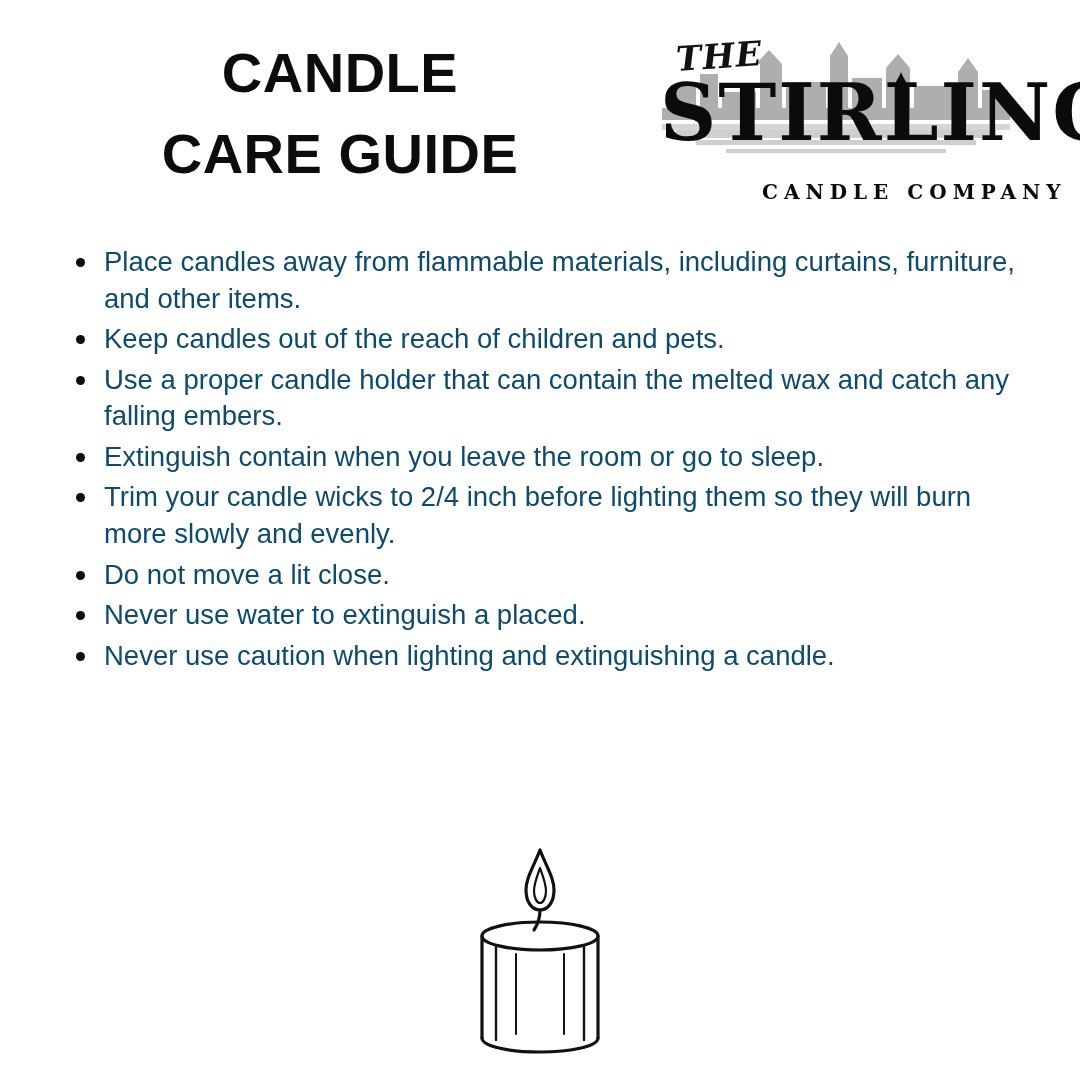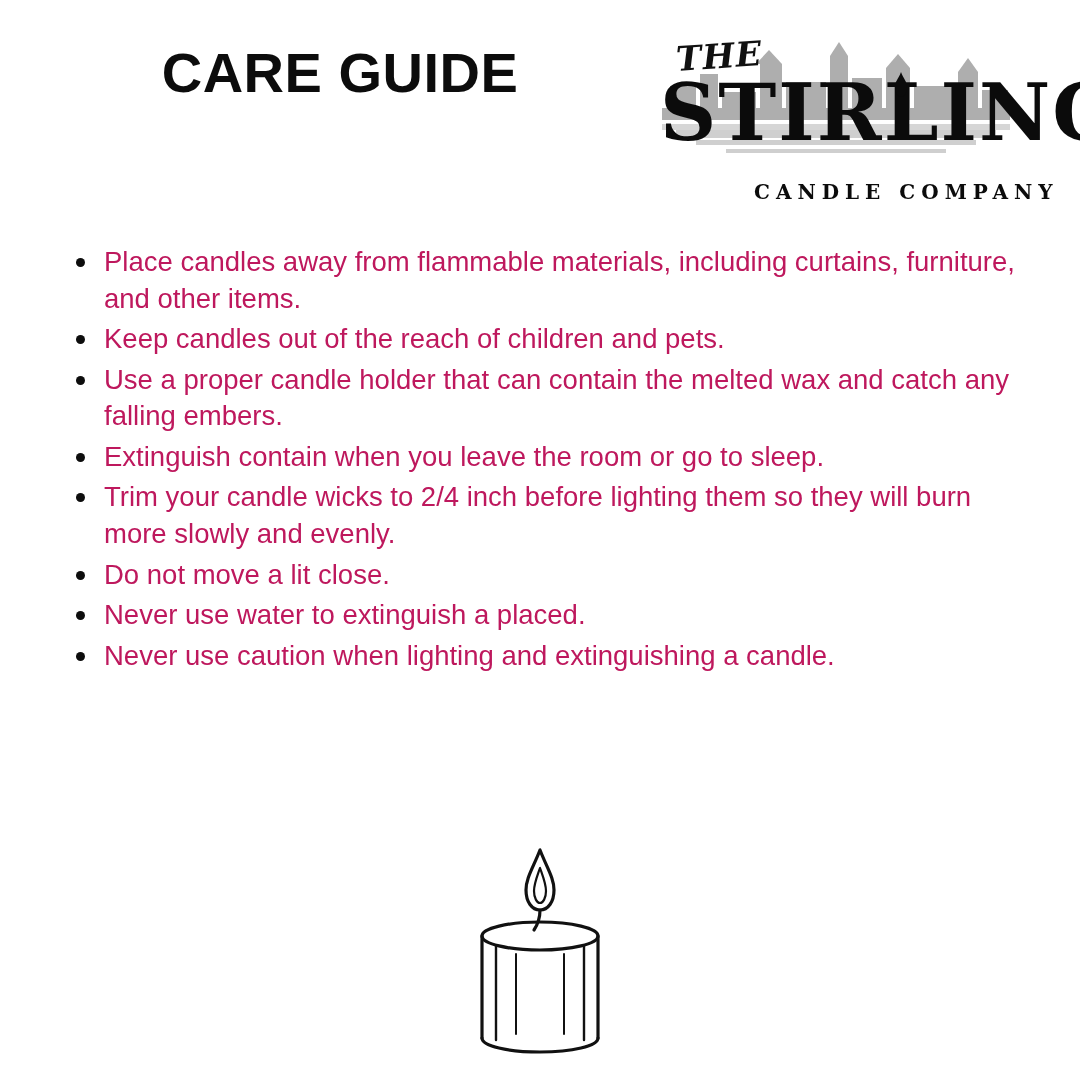--- a/index.html
+++ b/index.html
@@ -84,41 +84,41 @@
   }
   .logo-flame {
     position: absolute;
     left: 243px;
     top: 44px;
     width: 16px;
     height: 26px;
   }
   .logo-sub {
     position: absolute;
-    left: 104px;
+    left: 112px;
     top: 152px;
     font-family: "DejaVu Serif", serif;
     font-size: 20px;
     letter-spacing: 6px;
     color: #0b0b0b;
     white-space: nowrap;
     font-weight: bold;
   }
 
   
   .tips {
     margin: 26px 0 0 0;
     padding: 0 52px 0 72px;
     list-style: none;
   }
   .tips li {
     position: relative;
     font-size: 27.5px;
     line-height: 1.33;
-    color: #be185d;
+    color: #0c4a6e;
     margin-bottom: 4px;
     padding-left: 32px;
   }
   .tips li::before {
     content: "";
     position: absolute;
     left: 4px;
     top: 14px;
     width: 9px;
     height: 9px;
@@ -137,20 +137,21 @@
   }
 </style>
 </head>
 <body>
 
 <div class="page">
 
   <div class="header">
 
     <div class="title-block">
+      <div class="title-line">CANDLE</div>
       <div class="title-line">CARE GUIDE</div>
     </div>
 
     <div class="logo">
       <svg class="logo-skyline" viewBox="0 0 360 140">
         <g fill="#9a9a9a" opacity="0.85">
           <rect x="6" y="74" width="348" height="12"></rect>
           <rect x="6" y="90" width="348" height="6" opacity="0.5"></rect>
           <rect x="14" y="52" width="26" height="24"></rect>
           <rect x="44" y="40" width="18" height="36"></rect>

